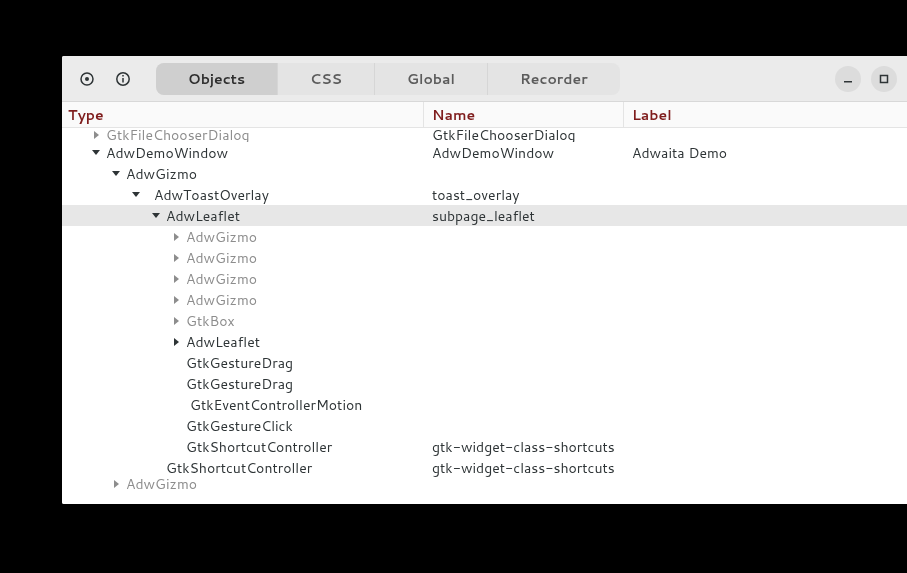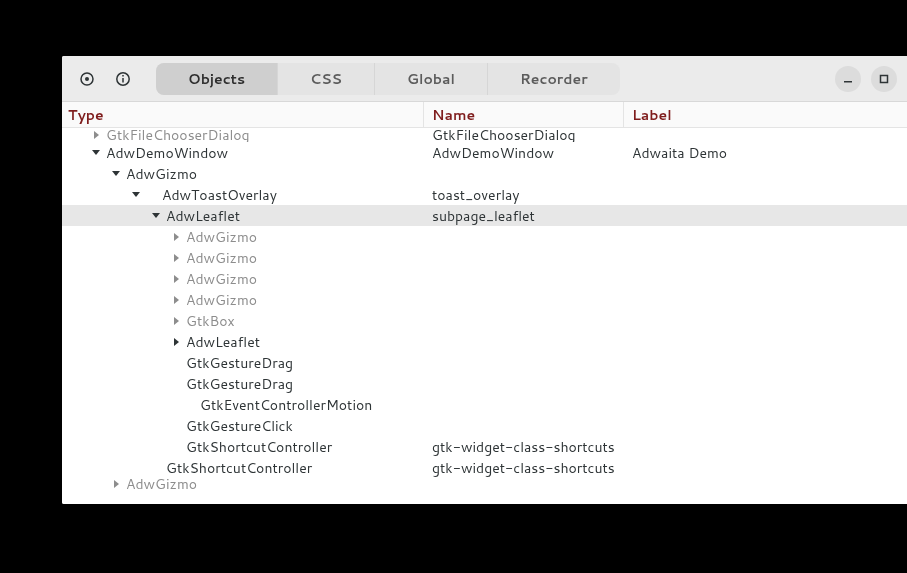--- a/index.html
+++ b/index.html
@@ -245,21 +245,21 @@
         </div>
         <div class="cell-name"></div>
         <div class="cell-label"></div>
       </div>
       <div class="row">
         <div class="cell-type">
           <span class="indent" style="width: 66px;"></span>
           <span class="expander">
             <span class="chev-down" style="color: rgb(46, 52, 54);"></span>
           </span>
-          <span style="margin-left: 18px;">AdwToastOverlay</span>
+          <span style="margin-left: 10px;">AdwToastOverlay</span>
         </div>
         <div class="cell-name">toast_overlay</div>
         <div class="cell-label"></div>
       </div>
       <div class="row selected">
         <div class="cell-type">
           <span class="indent" style="width: 86px;"></span>
           <span class="expander">
             <span class="chev-down" style="color: rgb(46, 52, 54);"></span>
           </span>
@@ -348,21 +348,21 @@
           <span class="expander"></span>
           <span style="margin-left: 2px;">GtkGestureDrag</span>
         </div>
         <div class="cell-name"></div>
         <div class="cell-label"></div>
       </div>
       <div class="row">
         <div class="cell-type">
           <span class="indent" style="width: 106px;"></span>
           <span class="expander"></span>
-          <span style="margin-left: 16px;">GtkEventControllerMotion</span>
+          <span style="margin-left: 6px;">GtkEventControllerMotion</span>
         </div>
         <div class="cell-name"></div>
         <div class="cell-label"></div>
       </div>
       <div class="row">
         <div class="cell-type">
           <span class="indent" style="width: 106px;"></span>
           <span class="expander"></span>
           <span style="margin-left: 2px;">GtkGestureClick</span>
         </div>

